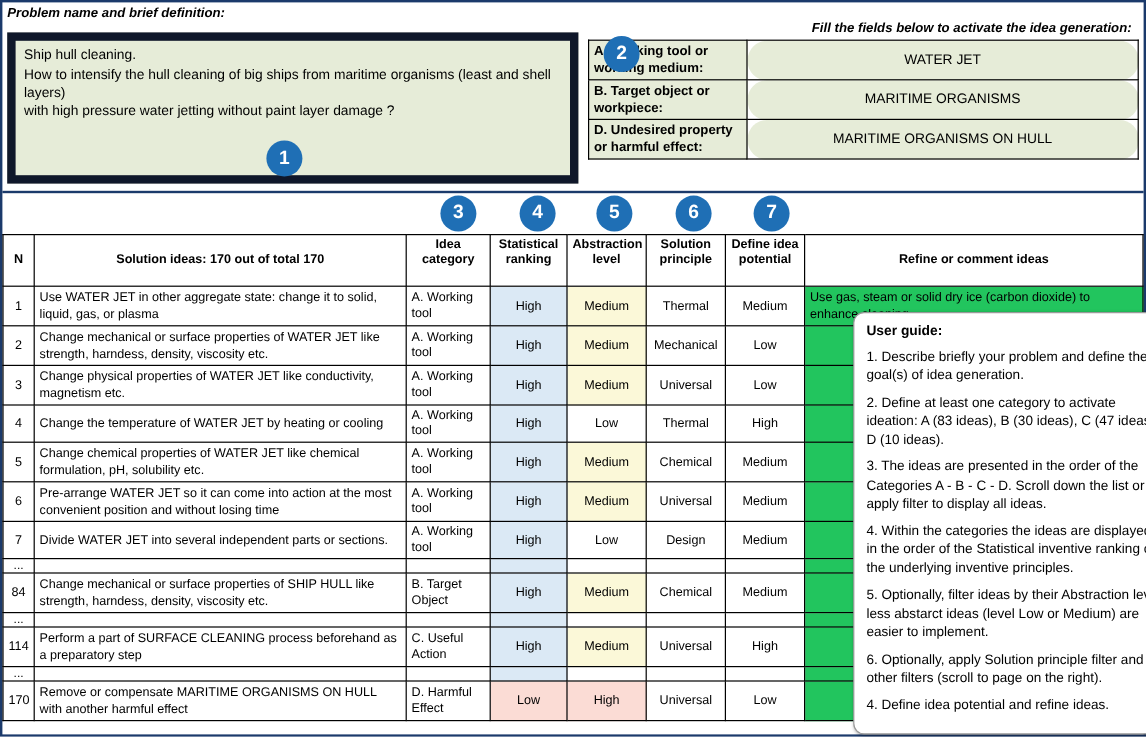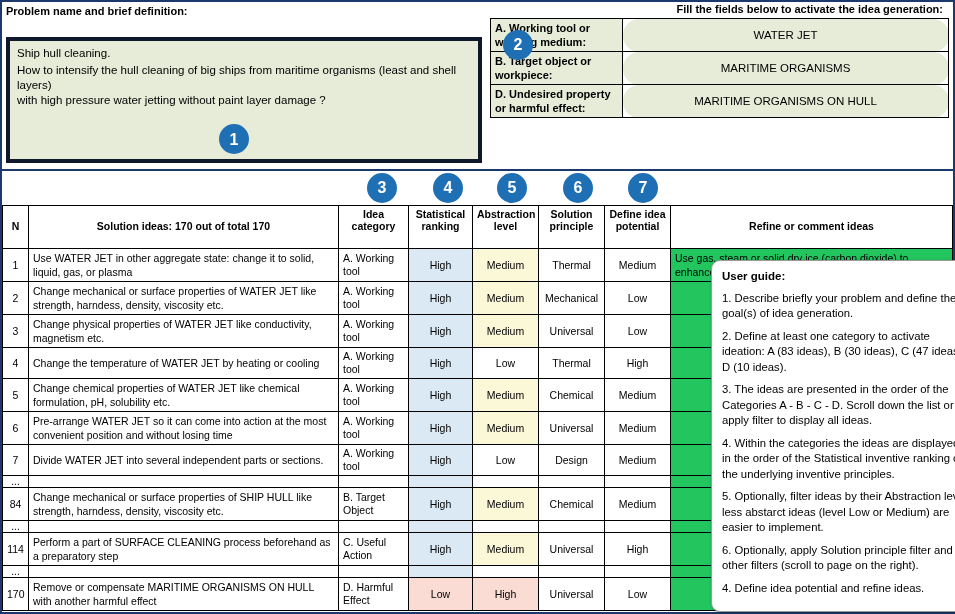--- a/index.html
+++ b/index.html
@@ -10,28 +10,28 @@
     font-size: 11px;
     color: #000;
     background: #fff;
     overflow: hidden;
   }
   .page { position: relative; width: 955px; height: 614px; border: 2px solid #1b3a6b; }
 
   
   .top { display: flex; width: 100%; }
   .top-left { width: 486px; padding: 3px 4px 0 4px; }
-  .top-right { flex: 1; padding: 1px 4px 0 4px; position: relative; }
-  .hdr-italic { font-weight: bold; font-size: 11px; }
+  .top-right { flex: 1; padding: 16px 4px 0 4px; position: relative; }
+  .hdr-italic { font-style: italic; font-weight: bold; font-size: 11px; }
   .hdr-italic.right { text-align: right; padding-right: 6px; }
 
   .problem-box {
-    margin-top: 20px;
+    margin-top: 10px;
     height: 126px;
-    border: 4px solid #0f172a;
+    border: 7px solid #0f172a;
     background: #e6ecd8;
     padding: 5px 7px;
     position: relative;
     line-height: 15px;
     font-size: 11.5px;
   }
   .problem-box p { margin: 0; }
   .problem-box p.first { margin-bottom: 2px; }
 
   

